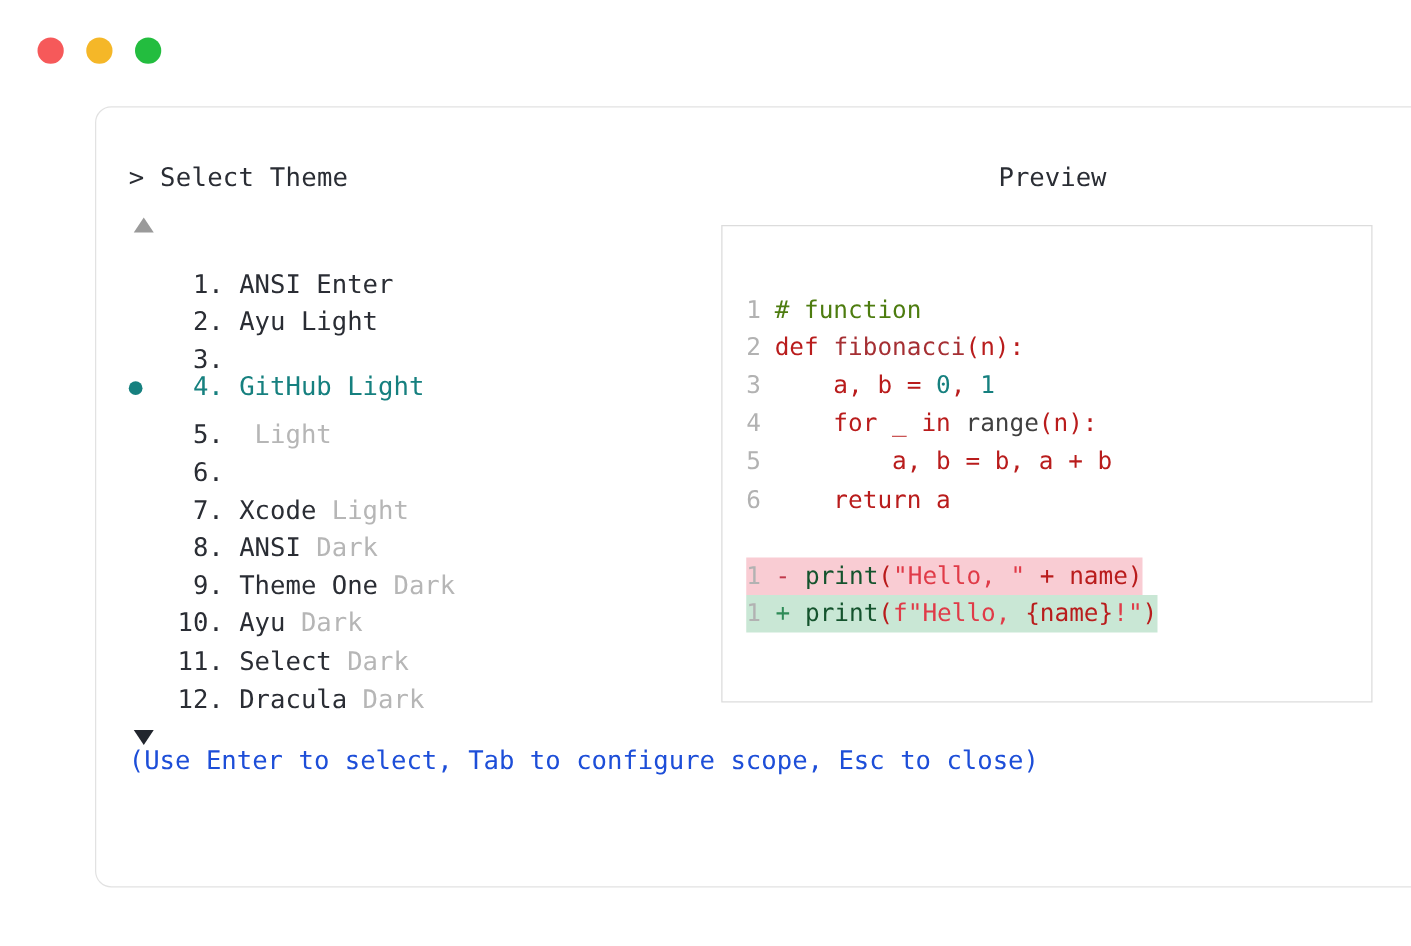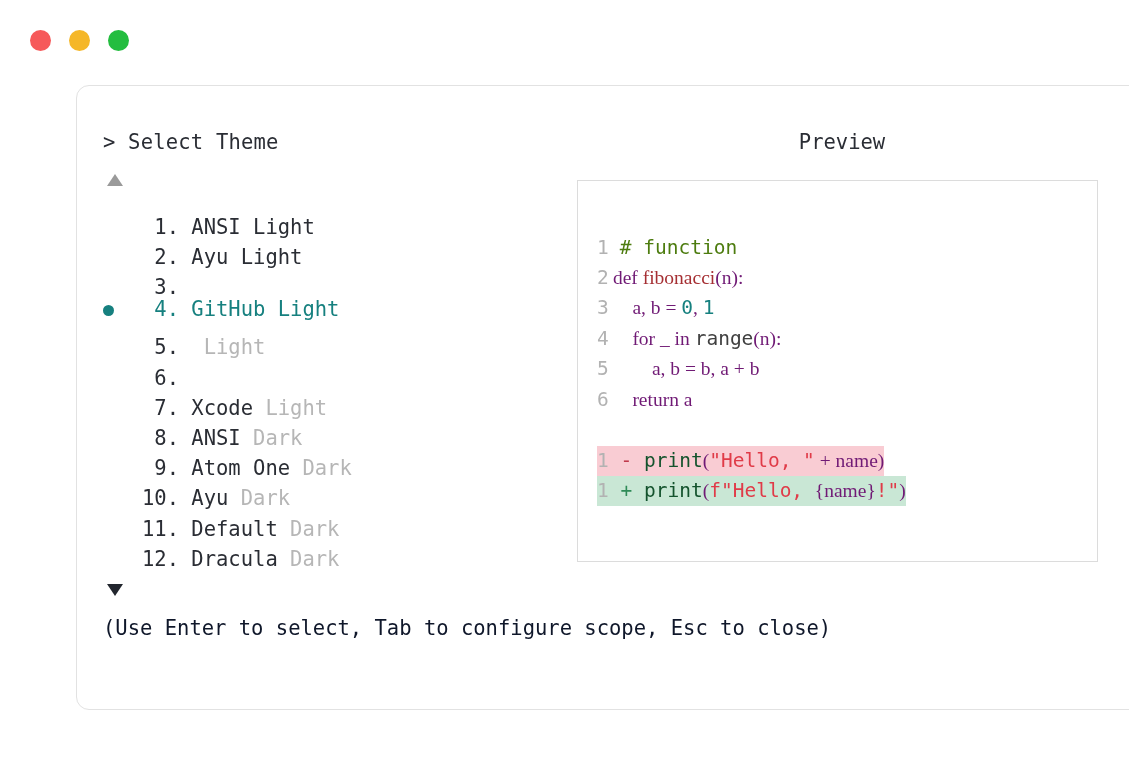--- a/index.html
+++ b/index.html
@@ -145,23 +145,23 @@
     line-height: 30.4px;
     white-space: pre;
   }
   .code-line { white-space: pre; display: block; }
   .ln {
     color: #b2b2b2;
     display: inline-block;
     width: 11px;
     text-align: right;
   }
-  .tok-plain   { color: #701a75; font-family: Liberation Serif, serif; }
+  .tok-plain   { color: #b91c1c; }
   .tok-comment { color: #4d7c0f; }
-  .tok-func    { color: #a52f33; font-family: Liberation Serif, serif; }
+  .tok-func    { color: #a52f33; }
   .tok-num     { color: #16807f; }
   .tok-builtin { color: #404040; }
   .tok-call    { color: #14532d; }
   .tok-string  { color: #e03b48; }
 
   .diff-block {
     position: absolute;
     left: 19px;
     top: 265px;
     font-size: 19.5px;
@@ -172,53 +172,53 @@
   .diff-del { background: #f9ccd3; }
   .diff-add { background: #c9e7d5; }
   .diff-ln  { color: #b2b2b2; }
   .mark-del { color: #c0394b; }
   .mark-add { color: #2e8b57; }
 
   
   .footer-hint {
     position: absolute;
     left: 26px;
-    top: 532px;
-    font-size: 20.5px;
-    color: #0f172a;
+    top: 512px;
+    font-size: 20.5px;
+    color: #1d4ed8;
     white-space: pre;
     line-height: 1.0;
   }
 </style>
 </head>
 <body>
 
 <div class="titlebar">
   <span class="dot dot-red"></span>
   <span class="dot dot-yellow"></span>
   <span class="dot dot-green"></span>
 </div>
 
 <div class="card">
 
   <div class="left-pane">
     <div class="prompt-line">&gt; Select Theme</div>
     <div class="scroll-arrow arrow-up"></div>
     <div class="theme-list" id="theme-list">
-        <div class="theme-row"><span class="bullet-cell"></span><span class="idx">1.</span><span class="name-main"> </span><span class="name-main">ANSI Light</span></div>
+        <div class="theme-row"><span class="bullet-cell"></span><span class="idx">1.</span><span class="name-main"> </span><span class="name-main">ANSI Enter</span></div>
         <div class="theme-row"><span class="bullet-cell"></span><span class="idx">2.</span><span class="name-main"> </span><span class="name-main">Ayu Light</span></div>
         <div class="theme-row"><span class="bullet-cell"></span><span class="idx">3.</span><span class="name-main"> </span></div>
         <div class="theme-row selected"><span class="bullet-cell"><span class="bullet"></span></span><span class="idx">4.</span><span class="name-main"> </span><span class="name-main">GitHub Light</span></div>
         <div class="theme-row"><span class="bullet-cell"></span><span class="idx">5.</span><span class="name-main"> </span><span class="name-dim"> Light</span></div>
         <div class="theme-row"><span class="bullet-cell"></span><span class="idx">6.</span><span class="name-main"> </span></div>
         <div class="theme-row"><span class="bullet-cell"></span><span class="idx">7.</span><span class="name-main"> </span><span class="name-main">Xcode</span><span class="name-dim"> Light</span></div>
         <div class="theme-row"><span class="bullet-cell"></span><span class="idx">8.</span><span class="name-main"> </span><span class="name-main">ANSI</span><span class="name-dim"> Dark</span></div>
-        <div class="theme-row"><span class="bullet-cell"></span><span class="idx">9.</span><span class="name-main"> </span><span class="name-main">Atom One</span><span class="name-dim"> Dark</span></div>
+        <div class="theme-row"><span class="bullet-cell"></span><span class="idx">9.</span><span class="name-main"> </span><span class="name-main">Theme One</span><span class="name-dim"> Dark</span></div>
         <div class="theme-row"><span class="bullet-cell"></span><span class="idx">10.</span><span class="name-main"> </span><span class="name-main">Ayu</span><span class="name-dim"> Dark</span></div>
-        <div class="theme-row"><span class="bullet-cell"></span><span class="idx">11.</span><span class="name-main"> </span><span class="name-main">Default</span><span class="name-dim"> Dark</span></div>
+        <div class="theme-row"><span class="bullet-cell"></span><span class="idx">11.</span><span class="name-main"> </span><span class="name-main">Select</span><span class="name-dim"> Dark</span></div>
         <div class="theme-row"><span class="bullet-cell"></span><span class="idx">12.</span><span class="name-main"> </span><span class="name-main">Dracula</span><span class="name-dim"> Dark</span></div>
       </div>
     <div class="scroll-arrow arrow-down"></div>
   </div>
 
   <div class="right-pane">
     <div class="preview-label">Preview</div>
     <div class="preview-box">
       <div class="code" id="code-block"><span class="code-line"><span class="ln">1</span><span class="tok-comment"> # function</span></span><span class="code-line"><span class="ln">2</span><span class="tok-plain"> def </span><span class="tok-func">fibonacci</span><span class="tok-plain">(n):</span></span><span class="code-line"><span class="ln">3</span><span class="tok-plain">     a, b = </span><span class="tok-num">0</span><span class="tok-plain">, </span><span class="tok-num">1</span></span><span class="code-line"><span class="ln">4</span><span class="tok-plain">     for _ in </span><span class="tok-builtin">range</span><span class="tok-plain">(n):</span></span><span class="code-line"><span class="ln">5</span><span class="tok-plain">         a, b = b, a + b</span></span><span class="code-line"><span class="ln">6</span><span class="tok-plain">     return a</span></span></div>
       <div class="diff-block" id="diff-block"><span class="diff-line diff-del"><span class="diff-ln">1</span><span class="mark-del"> - </span><span class="tok-call">print</span><span class="tok-plain">(</span><span class="tok-string">"Hello, "</span><span class="tok-plain"> + name)</span></span><span class="diff-line diff-add"><span class="diff-ln">1</span><span class="mark-add"> + </span><span class="tok-call">print</span><span class="tok-plain">(</span><span class="tok-string">f"Hello, </span><span class="tok-plain">{name}</span><span class="tok-string">!"</span><span class="tok-plain">)</span></span></div>

